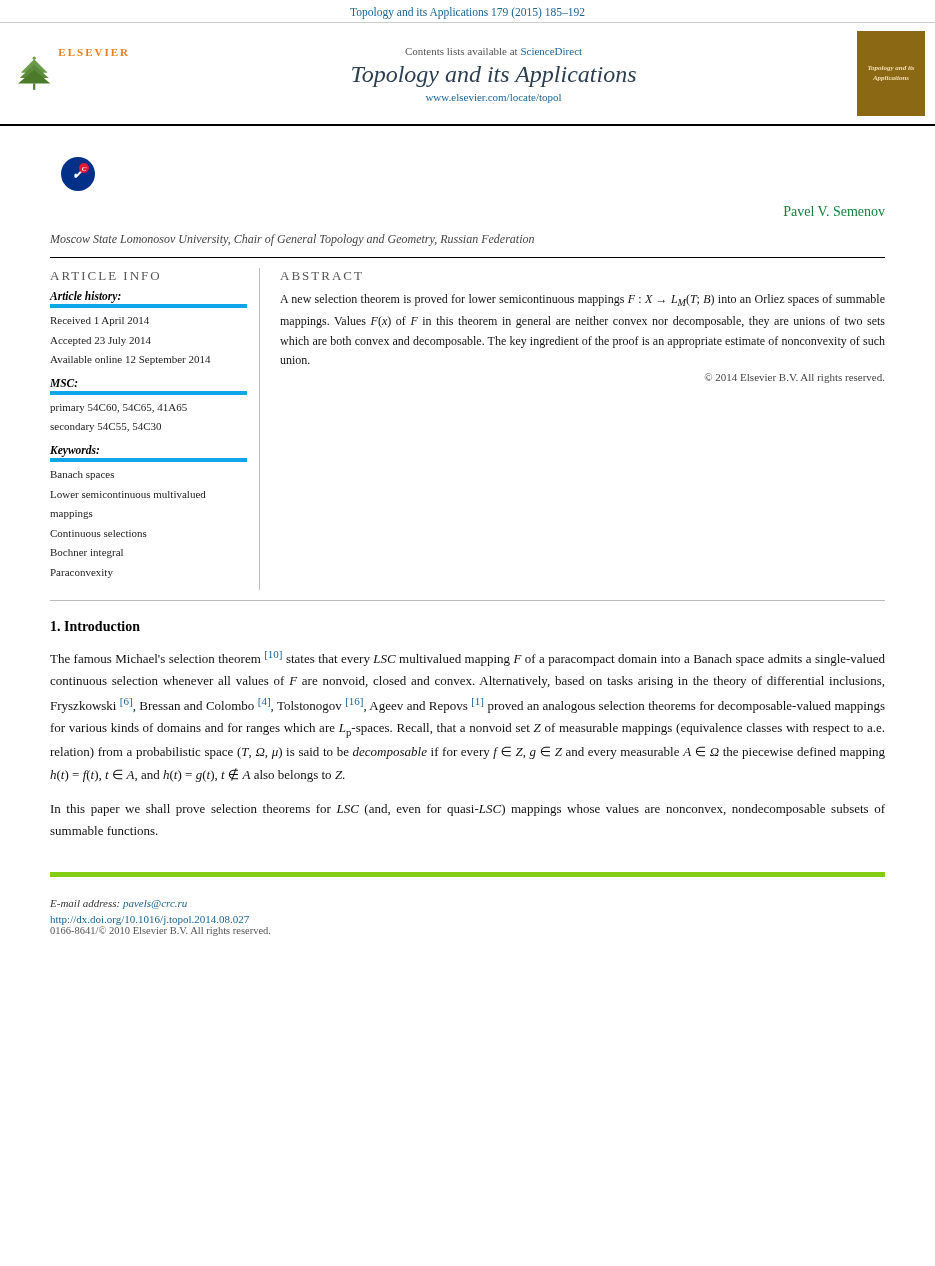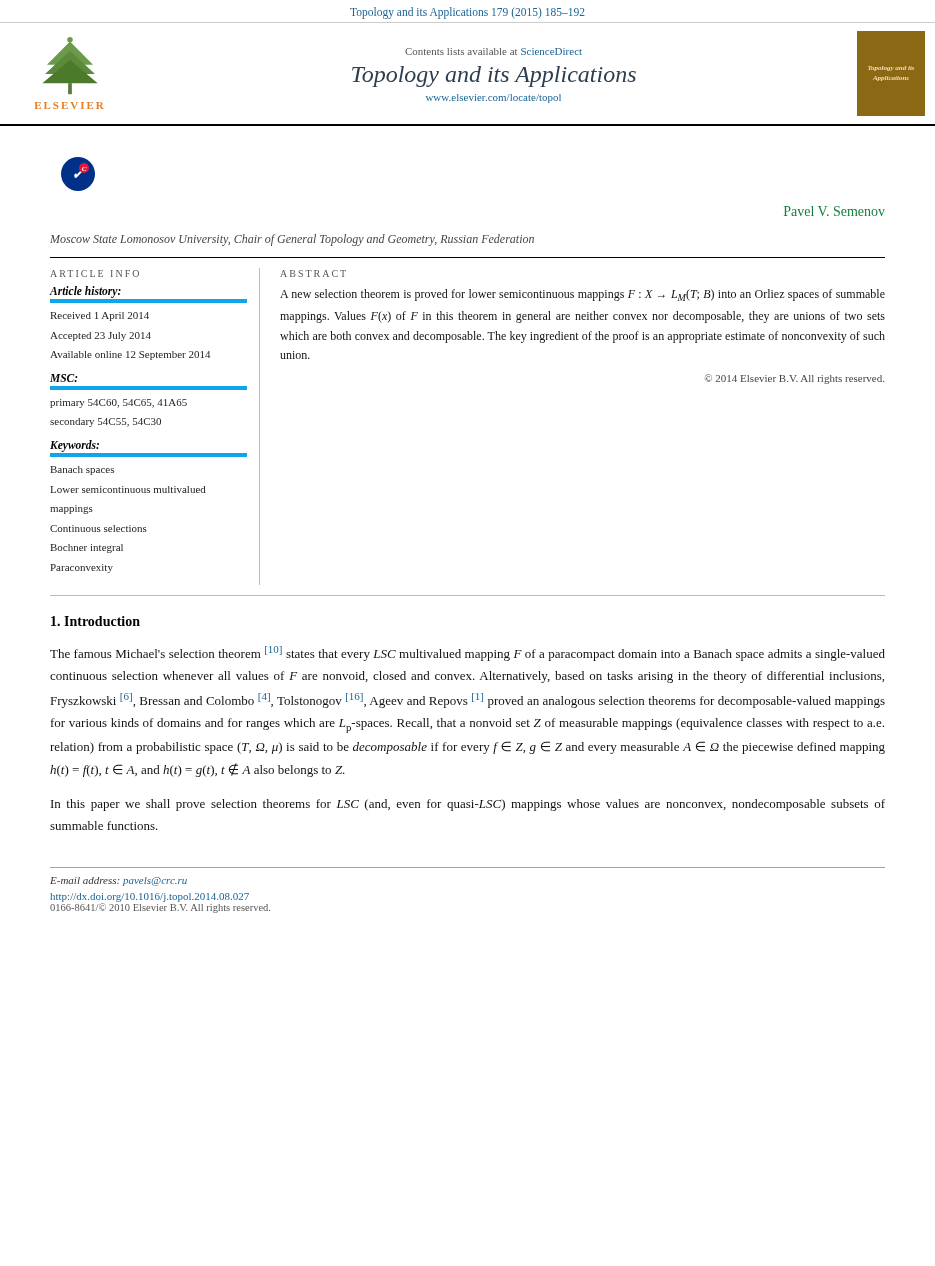--- a/index.html
+++ b/index.html
@@ -25,22 +25,21 @@
       align-items: center;
       border-bottom: 2px solid #000;
       padding: 8px 10px;
       gap: 10px;
     }
 
     .elsevier-logo-box {
       width: 120px;
       flex-shrink: 0;
       display: flex;
-      flex-direction: column;
-      align-items: center;
+      flex-direction: row;
     }
 
     .elsevier-tree-svg {
       width: 90px;
       height: 60px;
     }
 
     .elsevier-text {
       font-size: 11px;
       color: #e67e22;
@@ -144,21 +143,21 @@
       flex-shrink: 0;
       border-right: 1px solid #bbb;
       padding-right: 12px;
     }
 
     .abstract-col {
       flex: 1;
     }
 
     .section-label {
-      font-size: 10px;
+      font-size: 13px;
       letter-spacing: 2px;
       color: #555;
       text-transform: uppercase;
       margin-bottom: 6px;
     }
 
     .info-subhead {
       font-size: 11.5px;
       font-style: italic;
       font-weight: bold;
@@ -178,21 +177,21 @@
     .abstract-text {
       font-size: 12px;
       line-height: 1.65;
       color: #111;
       text-align: justify;
     }
 
     .copyright-line {
       font-size: 11px;
       color: #444;
-      margin-top: 6px;
+      margin-top: 0;
       text-align: right;
     }
 
     .section-title {
       font-size: 14px;
       font-weight: bold;
       margin: 18px 0 10px 0;
       color: #000;
     }
 
@@ -209,23 +208,23 @@
     }
 
     .ref-link {
       color: #1a6496;
       text-decoration: none;
       font-size: 11px;
       vertical-align: super;
     }
 
     .footer-section {
-      border-top: 1px solid #84cc16;
+      border-top: 5px solid #84cc16;
       margin-top: 30px;
-      padding-top: 6px;
+      padding-top: 20px;
     }
 
     .footnote-text {
       font-size: 11px;
       color: #333;
       font-style: italic;
     }
 
     .footnote-text a {
       color: #1a6496;

